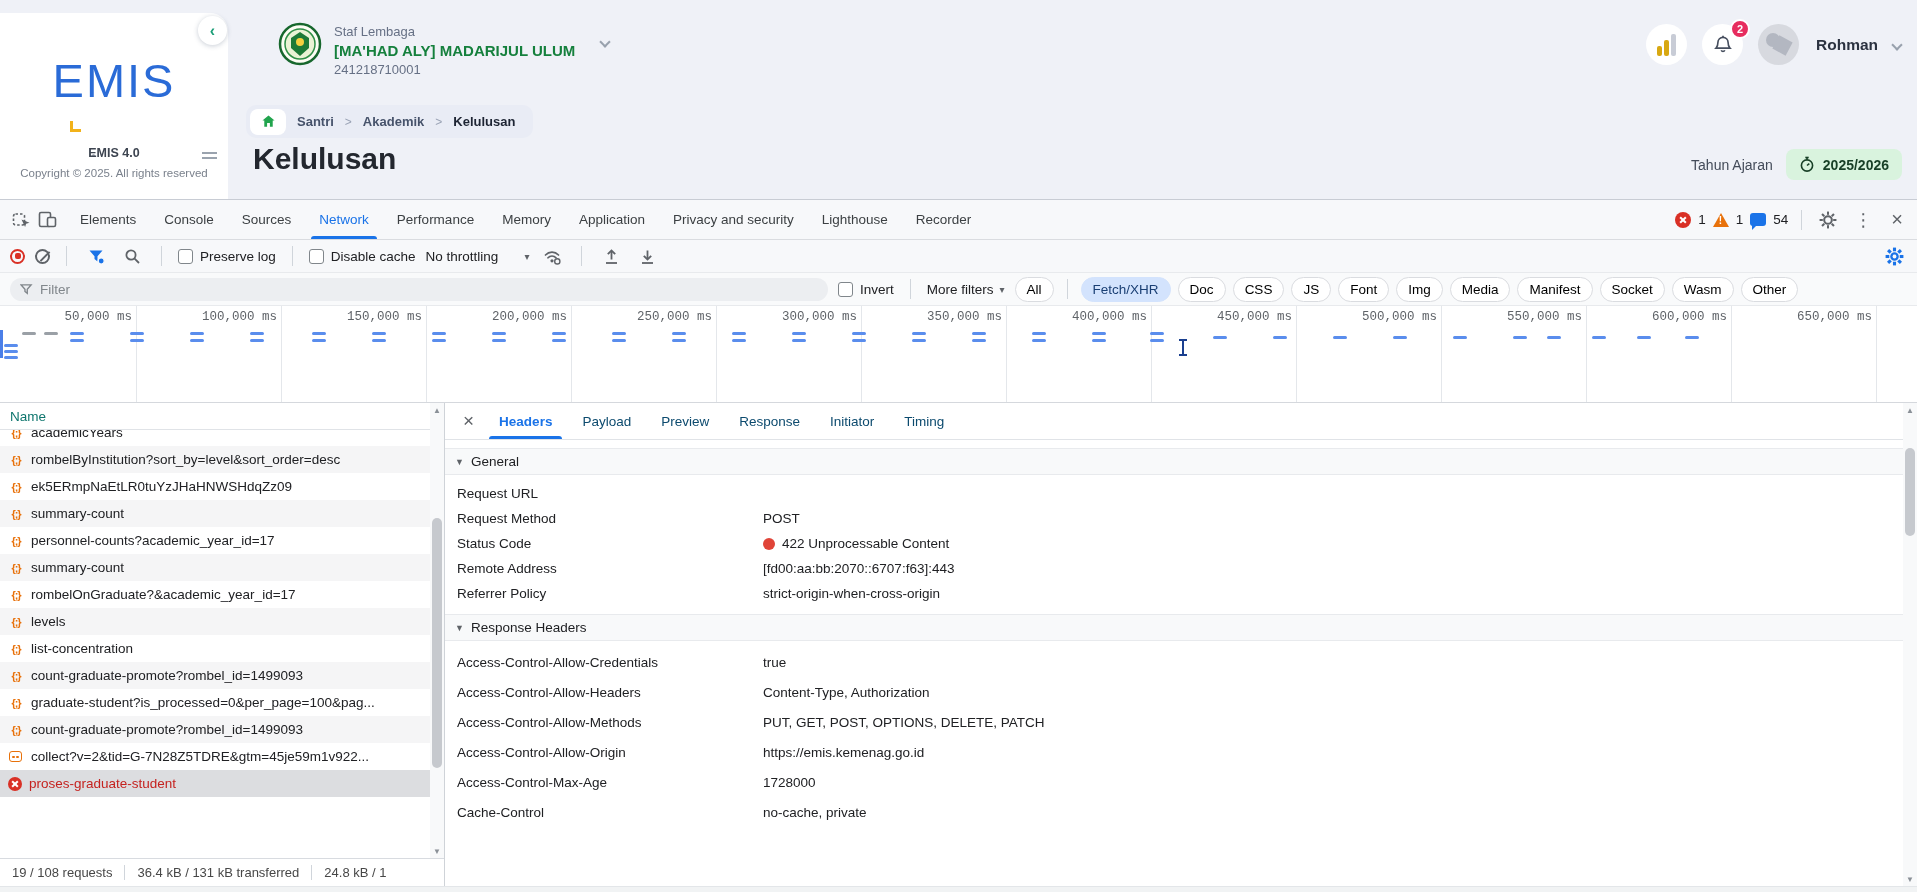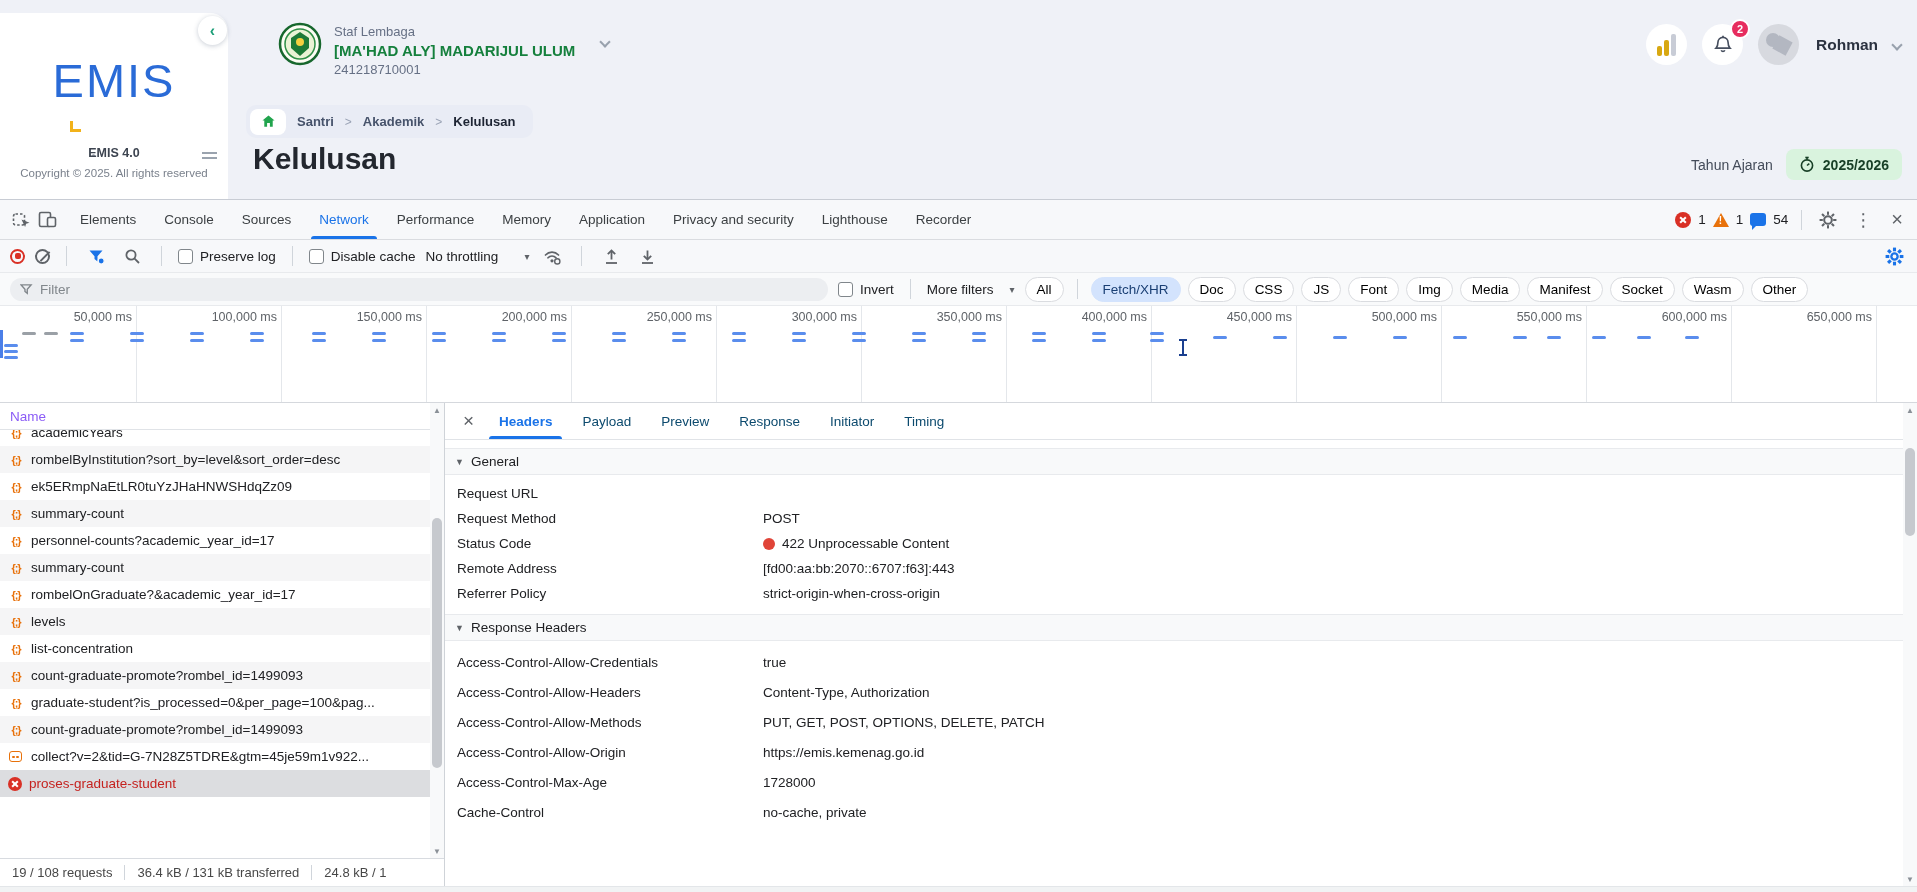--- a/index.html
+++ b/index.html
@@ -83,30 +83,30 @@
   .spacer { flex:1; }
   .dt-filterrow { height:33px; flex:none; background:#f9fafb; border-bottom:1px solid #e8eaed; display:flex; align-items:center; padding:0 10px; gap:10px; font-size:13.5px; }
   .filter-pill { width:818px; height:23px; border-radius:12px; background:#eceef1; display:flex; align-items:center; gap:7px; padding:0 10px; color:#80868b; cursor:text; flex:none; }
   .chips { display:flex; align-items:center; gap:7px; }
   .chip { border-radius:14px; padding:4px 11px; color:#000000; cursor:pointer; white-space:nowrap; background:#fff; border:1px solid #dadce0; }
   .chip.active { background:#d3e3fd; border-color:#d3e3fd; color:#1a3f74; }
   .dt-opts { height:56px; flex:none; background:#fbfbfc; border-bottom:1px solid #e0e3e7; position:relative; font-size:13.5px; }
   .opt { position:absolute; display:flex; }
   .dt-timeline { height:97px; flex:none; position:relative; background:#fff; border-bottom:1px solid #d5d8dd; overflow:hidden; }
   .tl-grid { position:absolute; top:0; bottom:0; width:1px; background:#e4e7eb; }
-  .tl-label { position:absolute; top:4px; width:130px; text-align:right; font-size:12.5px; color:#5f6368; }
+  .tl-label { position:absolute; top:4px; width:130px; text-align:right; font-size:12.5px; color:#5f6368;font-family:Liberation Mono, monospace; }
   .mk { position:absolute; width:14px; height:3px; border-radius:1.5px; background:#5a8ded; }
   .mk.gray { background:#9aa0a6; }
   .mk-edge { position:absolute; left:0; top:24px; width:3px; height:28px; background:#4b7fe8; }
   .mk-ibeam { position:absolute; width:2px; height:17px; background:#1a3f8f; top:33px; }
   .mk-ibeam::before, .mk-ibeam::after { content:''; position:absolute; left:-3px; width:8px; height:2px; background:#1a3f8f; }
   .mk-ibeam::before { top:0; } .mk-ibeam::after { bottom:0; }
   .dt-body { flex:1; display:flex; position:relative; min-height:0; }
   .dt-left { width:444px; flex:none; position:relative; overflow:hidden; }
-  .name-header { height:27px; border-bottom:1px solid #e0e3e7; display:flex; align-items:center; padding-left:10px; font-size:13.5px; color:#8b5cf6; }
+  .name-header { height:27px; border-bottom:1px solid #e0e3e7; display:flex; align-items:center; padding-left:10px; font-size:13.5px; color:#0f766e; }
   .req-rows { position:absolute; top:27px; left:0; right:14px; bottom:34px; overflow:hidden; }
   .req-row { height:27px; display:flex; align-items:center; gap:7px; padding:0 4px 0 8px; font-size:13.5px; white-space:nowrap; overflow:hidden; cursor:pointer; }
   .req-row.alt { background:#f5f5f6; }
   .req-row.clipped { margin-top:-11px; }
   .req-row.selected { background:#dcdde0; color:#c5221f; }
   .ico-xhr { color:#e8710a; font-size:11px; font-weight:bold; letter-spacing:-1px; flex:none; width:16px; text-align:center; }
   .ico-beacon { width:13px; height:11px; border:1.5px solid #e8710a; border-radius:3px; position:relative; flex:none; margin:0 2px 0 1px; }
   .ico-beacon::after { content:''; position:absolute; left:2px; top:3.5px; width:2.5px; height:2.5px; background:#e8710a; border-radius:50%; box-shadow:4px 0 0 #e8710a; }
   .ico-rowerr { width:14px; height:14px; border-radius:50%; background:#d93025; position:relative; flex:none; }
   .ico-rowerr::before, .ico-rowerr::after { content:''; position:absolute; left:6px; top:3px; width:2px; height:8px; background:#fff; }
@@ -352,21 +352,21 @@
         <svg width="13" height="13" viewBox="0 0 17 17">
           <path d="M1.5 2.5 h13 l-5 5.8 v5.2 l-3 -2.4 V8.3 z" fill="none" stroke="#80868b" stroke-width="1.8"></path>
         </svg>
         <span>Filter</span>
       </div>
       <label class="dt-cb">
         <span class="cb"></span>
         <span>Invert</span>
       </label>
       <span class="vdiv"></span>
-      <span class="throttle" style="gap:16px;">
+      <span class="throttle" style="gap:6px;">
         <span>More filters</span>
         <span class="mini-caret">▾</span>
       </span>
       <div class="chips">
           <span class="chip">All</span>
           <span class="vdiv"></span>
           <span class="chip active">Fetch/XHR</span>
           <span class="chip">Doc</span>
           <span class="chip">CSS</span>
           <span class="chip">JS</span>

